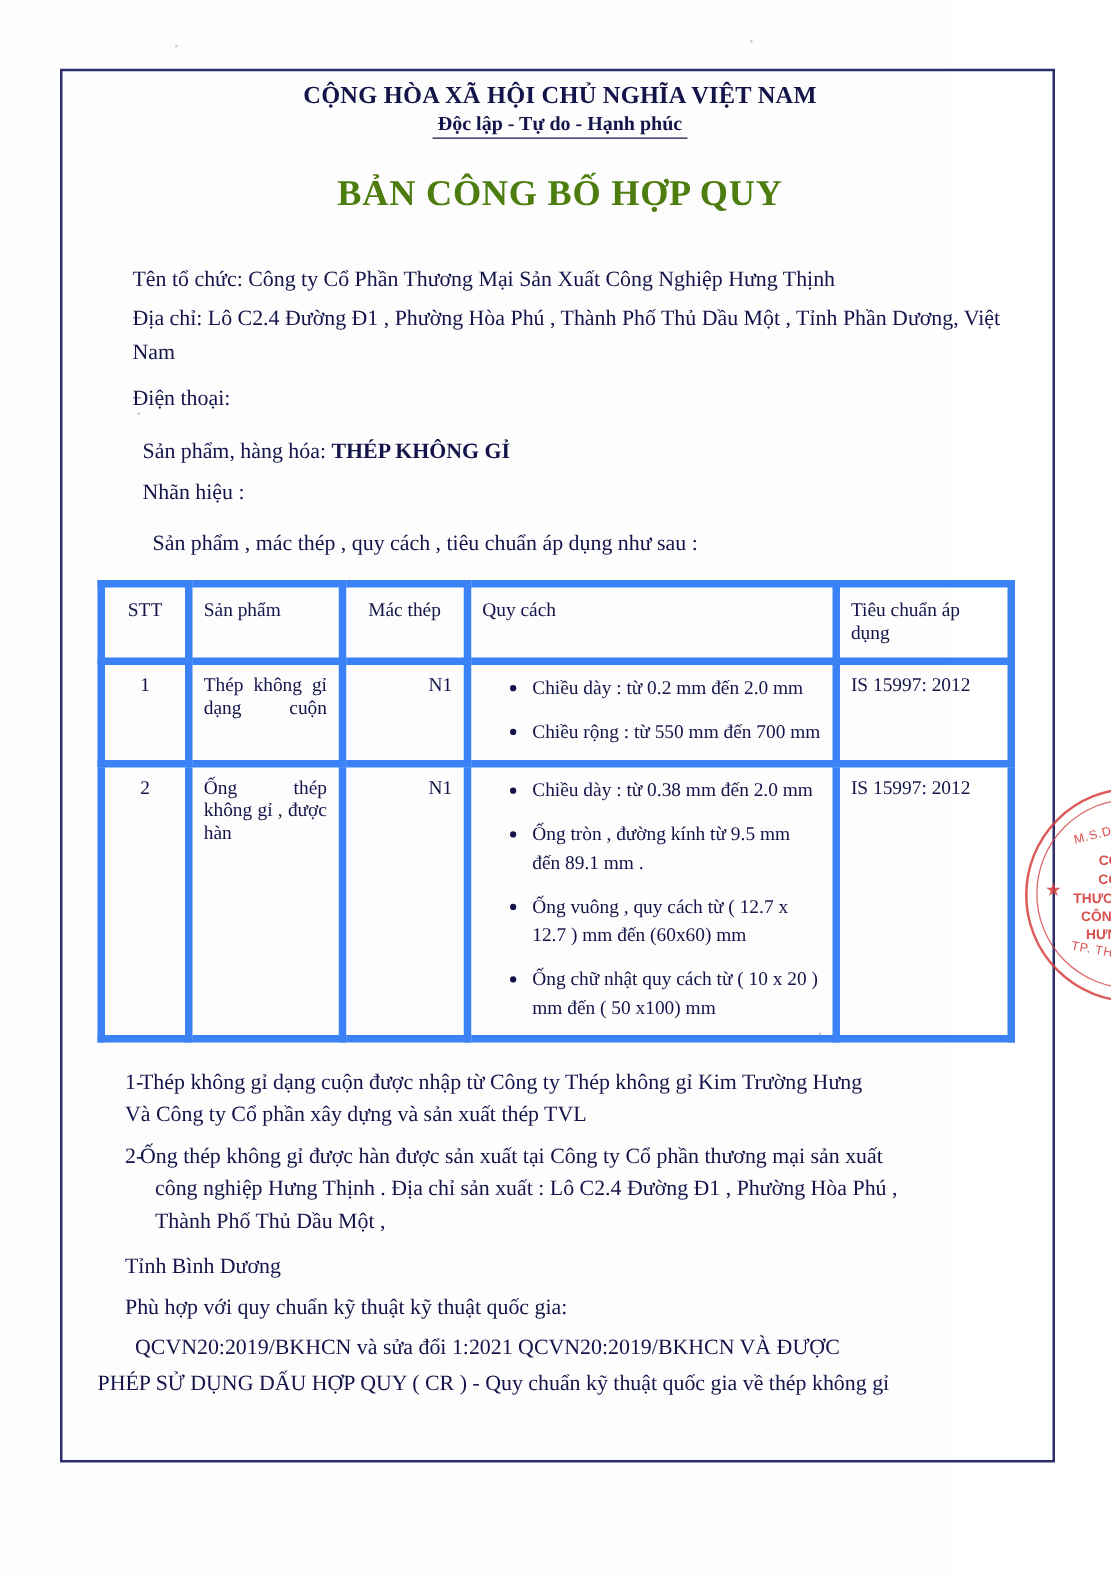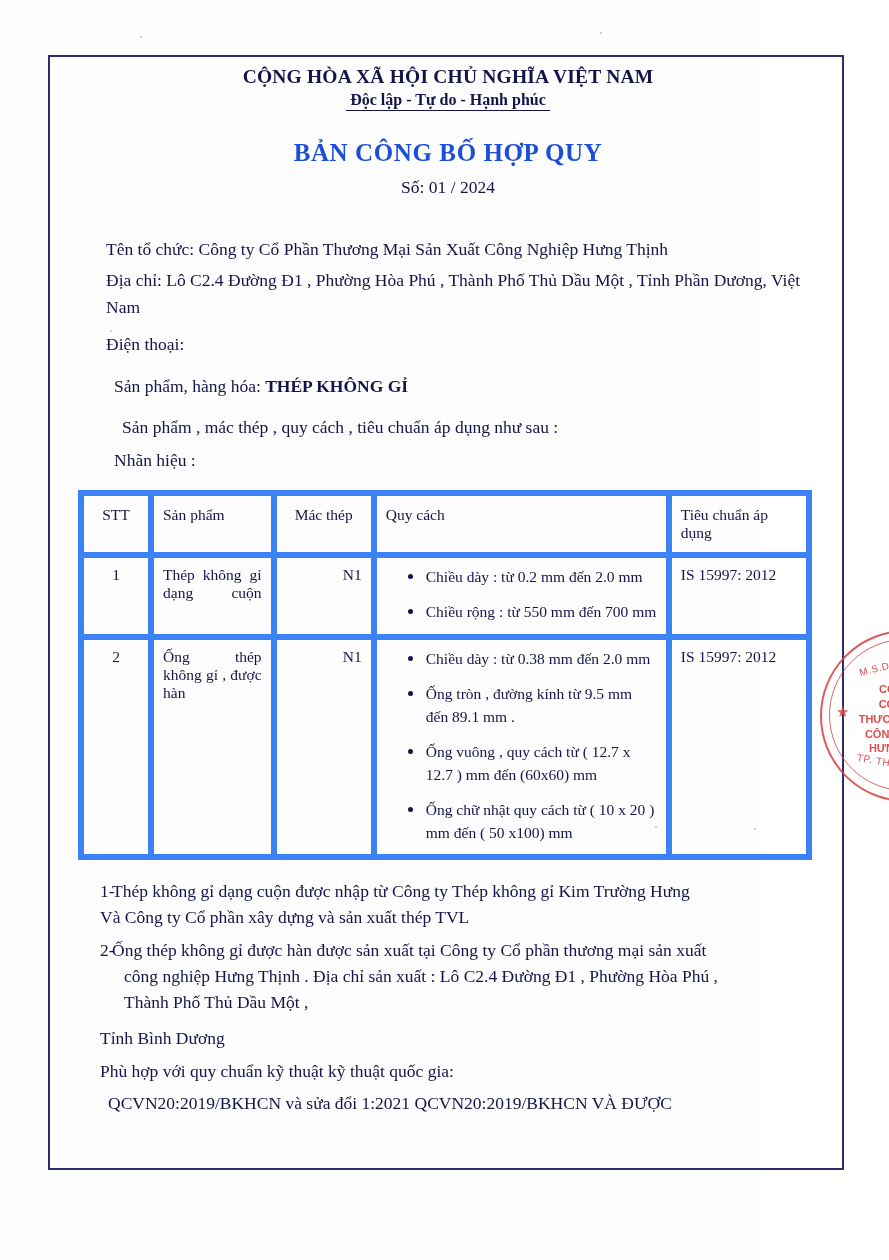--- a/index.html
+++ b/index.html
@@ -50,25 +50,25 @@
   .nat-sub {
     font-size: 16px;
     font-weight: bold;
     color: #14144a;
     margin-top: 3px;
     display: inline-block;
     border-bottom: 1.5px solid #14144a;
     padding: 0 4px 1px 4px;
   }
   .doc-title {
-    font-size: 25px;
+    font-size: 29px;
     font-weight: bold;
     letter-spacing: 0.6px;
     margin-top: 28px;
-    color: #1d4ed8;
+    color: #4d7c0f;
   }
   .doc-number {
     font-size: 17.5px;
     margin-top: 10px;
     color: #14144a;
   }
   .para {
     font-size: 17.5px;
     line-height: 1.55;
     margin-top: 12px;
@@ -228,33 +228,32 @@
   <div class="speck" style="left:110px;top:330px;width:2px;height:2px;"></div>
   <div class="speck" style="left:655px;top:826px;width:2px;height:2px;"></div>
   <div class="speck" style="left:754px;top:828px;width:2px;height:2px;"></div>
 
   <div class="content">
 
     <div class="center">
       <div class="nat-title">CỘNG HÒA XÃ HỘI CHỦ NGHĨA VIỆT NAM</div>
       <div><span class="nat-sub">Độc lập - Tự do - Hạnh phúc</span></div>
       <div class="doc-title">BẢN CÔNG BỐ HỢP QUY</div>
-      <div class="doc-number">Số: 01 / 2024</div>
     </div>
 
     <div class="para p-org">Tên tổ chức: Công ty Cổ Phần Thương Mại Sản Xuất Công Nghiệp Hưng Thịnh</div>
     <div class="para p-addr">Địa chỉ: Lô C2.4 Đường Đ1 , Phường Hòa Phú , Thành Phố Thủ Dầu Một , Tỉnh Phần Dương, Việt Nam</div>
     <div class="para p-tel">Điện thoại:</div>
 
     <div class="para p-prod">
       <span>Sản phẩm, hàng hóa:</span>
       <span class="b">THÉP KHÔNG GỈ</span>
     </div>
+    <div class="para p-brand">Nhãn hiệu :</div>
     <div class="para p-lead">Sản phẩm , mác thép , quy cách , tiêu chuẩn áp dụng như sau :</div>
-    <div class="para p-brand">Nhãn hiệu :</div>
 
     <table class="specs">
       <thead>
         <tr>
           <td class="col-stt">STT</td>
           <td class="col-prod">Sản phẩm</td>
           <td class="col-grade">Mác thép</td>
           <td class="col-spec">Quy cách</td>
           <td class="col-std">Tiêu chuẩn áp dụng</td>
         </tr>
@@ -299,20 +298,21 @@
         <span class="num">2-</span>
         <span>Ống thép không gỉ được hàn được sản xuất tại Công ty Cổ phần thương mại sản xuất</span>
         <div class="note-cont">công nghiệp Hưng Thịnh . Địa chỉ sản xuất : Lô C2.4 Đường Đ1 , Phường Hòa Phú ,</div>
         <div class="note-cont">Thành Phố Thủ Dầu Một ,</div>
       </li>
     </ol>
 
     <div class="para p-tail">Tỉnh Bình Dương</div>
     <div class="para p-tail2">Phù hợp với quy chuẩn kỹ thuật kỹ thuật quốc gia:</div>
     <div class="para p-qcvn">QCVN20:2019/BKHCN và sửa đổi 1:2021  QCVN20:2019/BKHCN VÀ ĐƯỢC</div>
+    <div class="para p-qcvn2">PHÉP SỬ DỤNG DẤU HỢP QUY ( CR ) -  Quy chuẩn kỹ thuật quốc gia về thép không gỉ</div>
 
   </div>
 
   <div class="stamp">
     <div class="ring"></div>
     <div class="ring2"></div>
     <div class="star">★</div>
     <div class="arc-top">M.S.D.N: 3702266</div>
     <div class="mid">
       <div>CÔNG TY</div>

